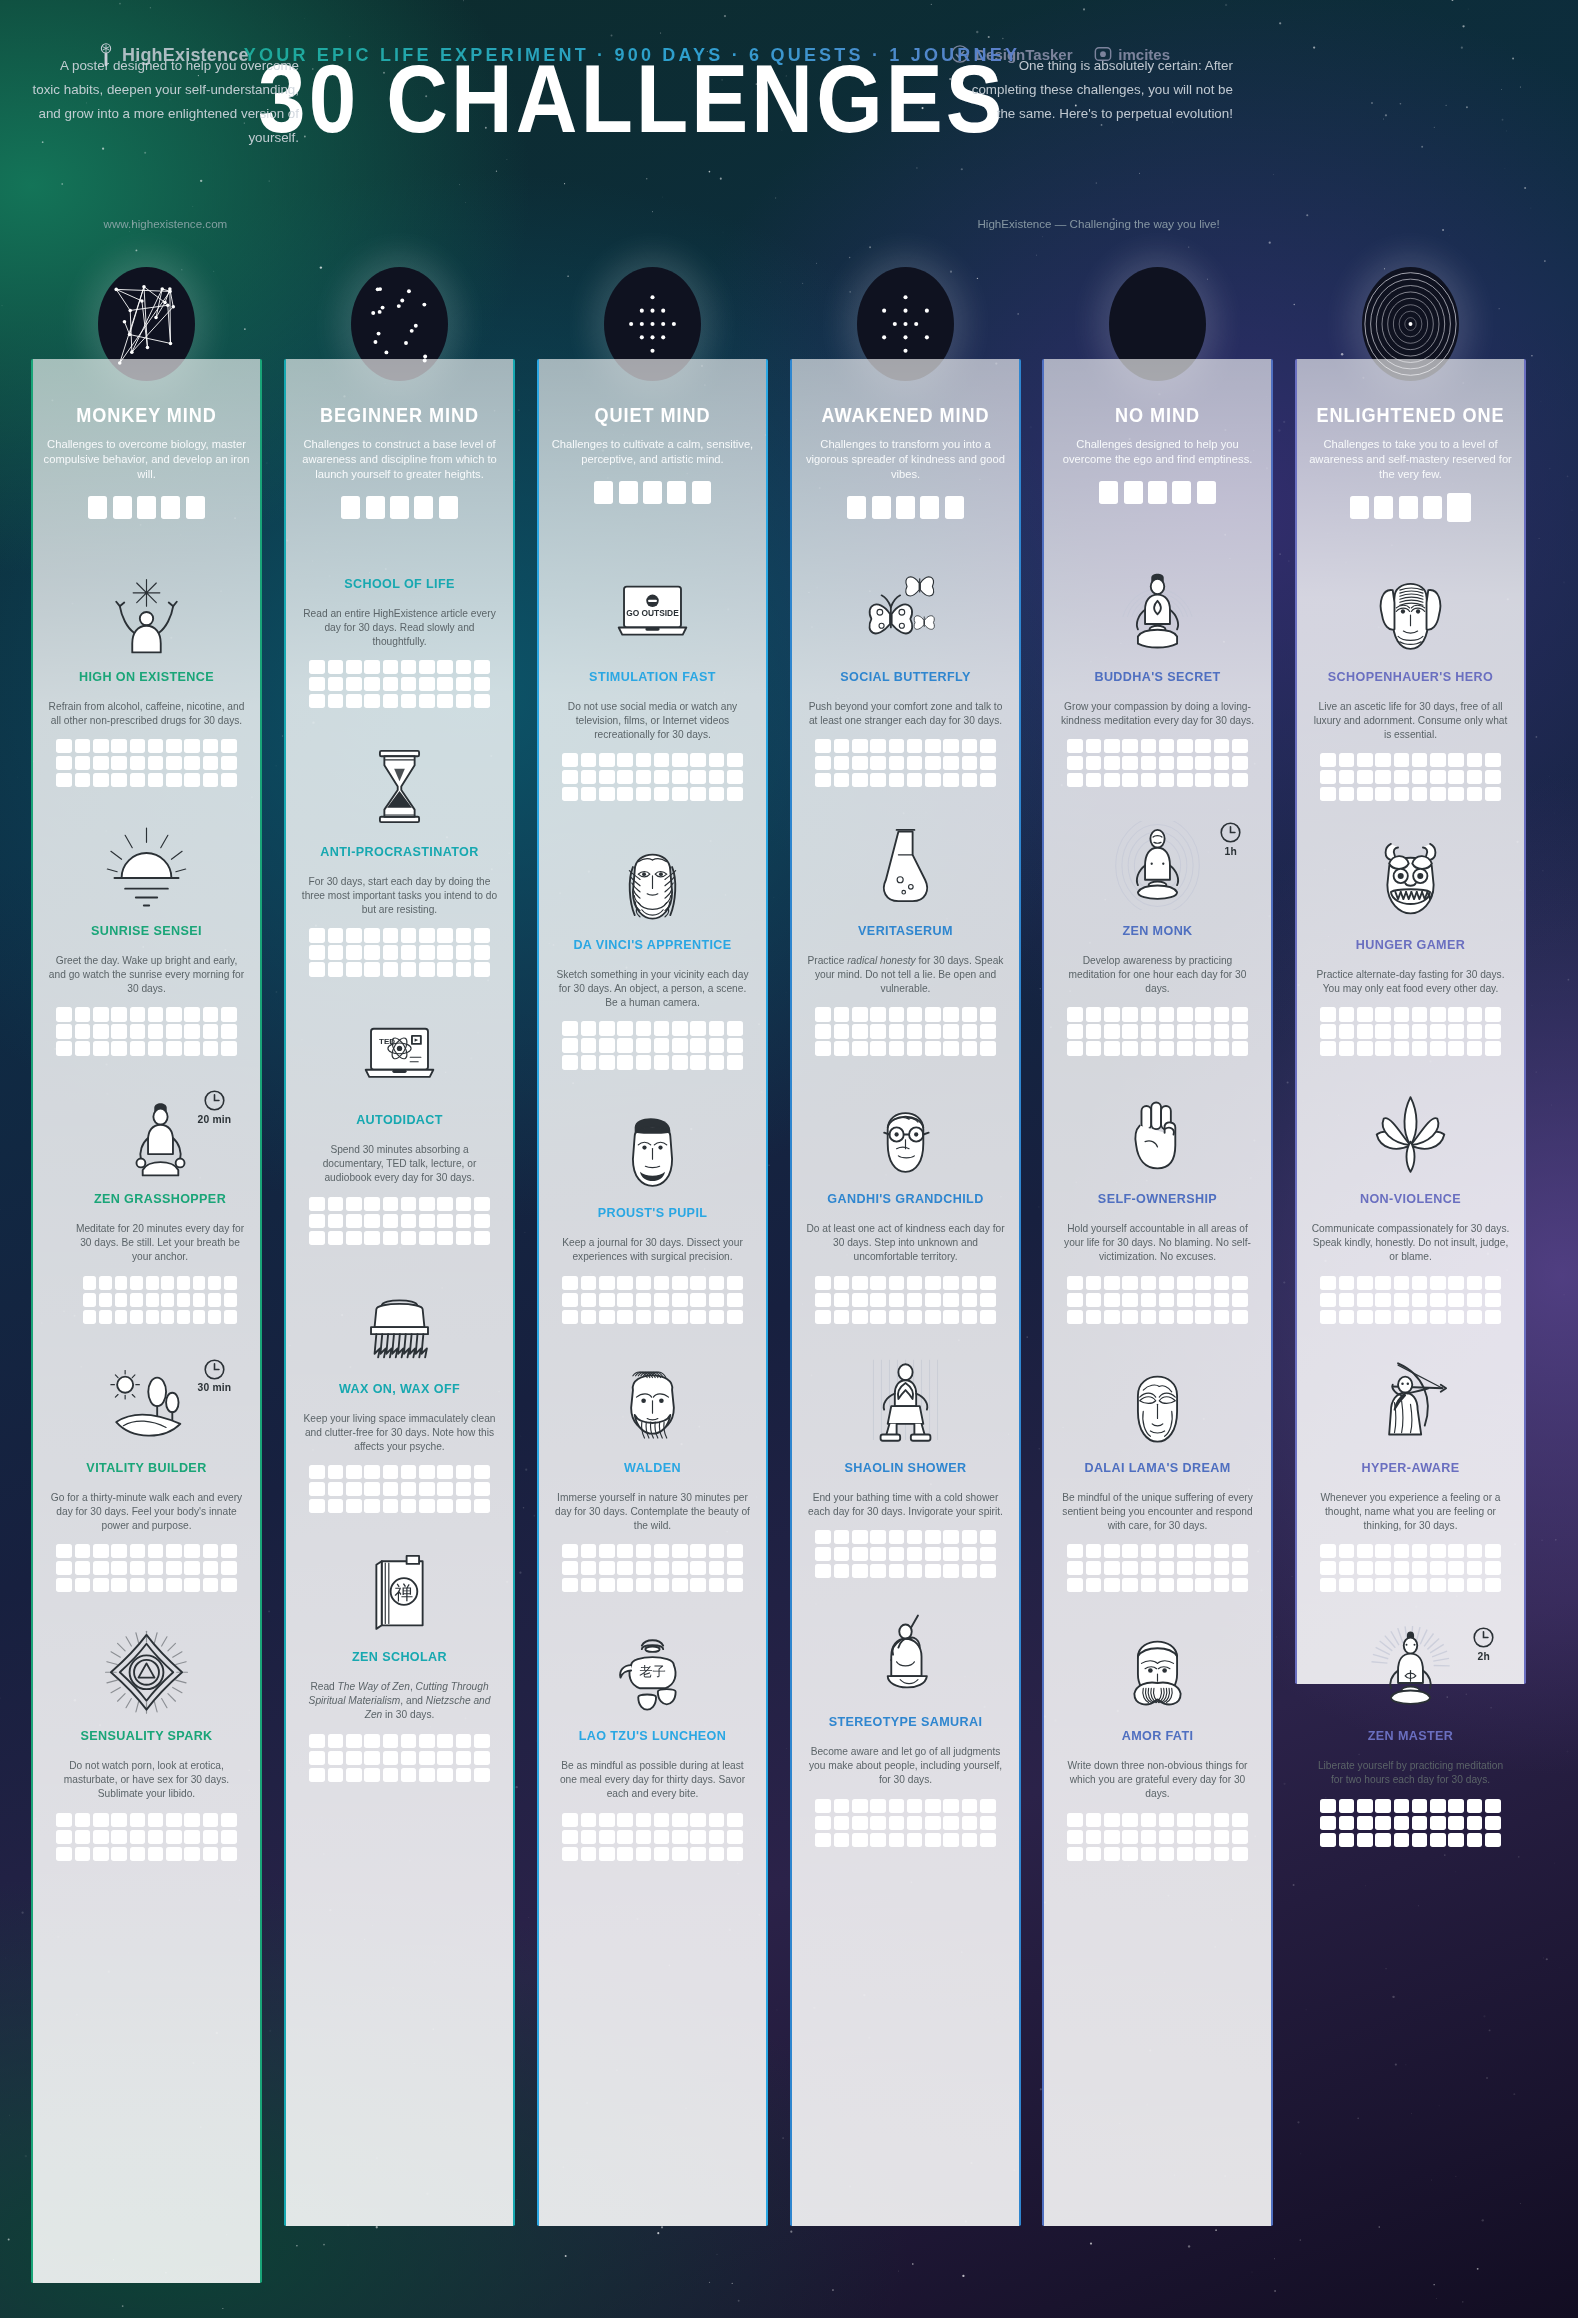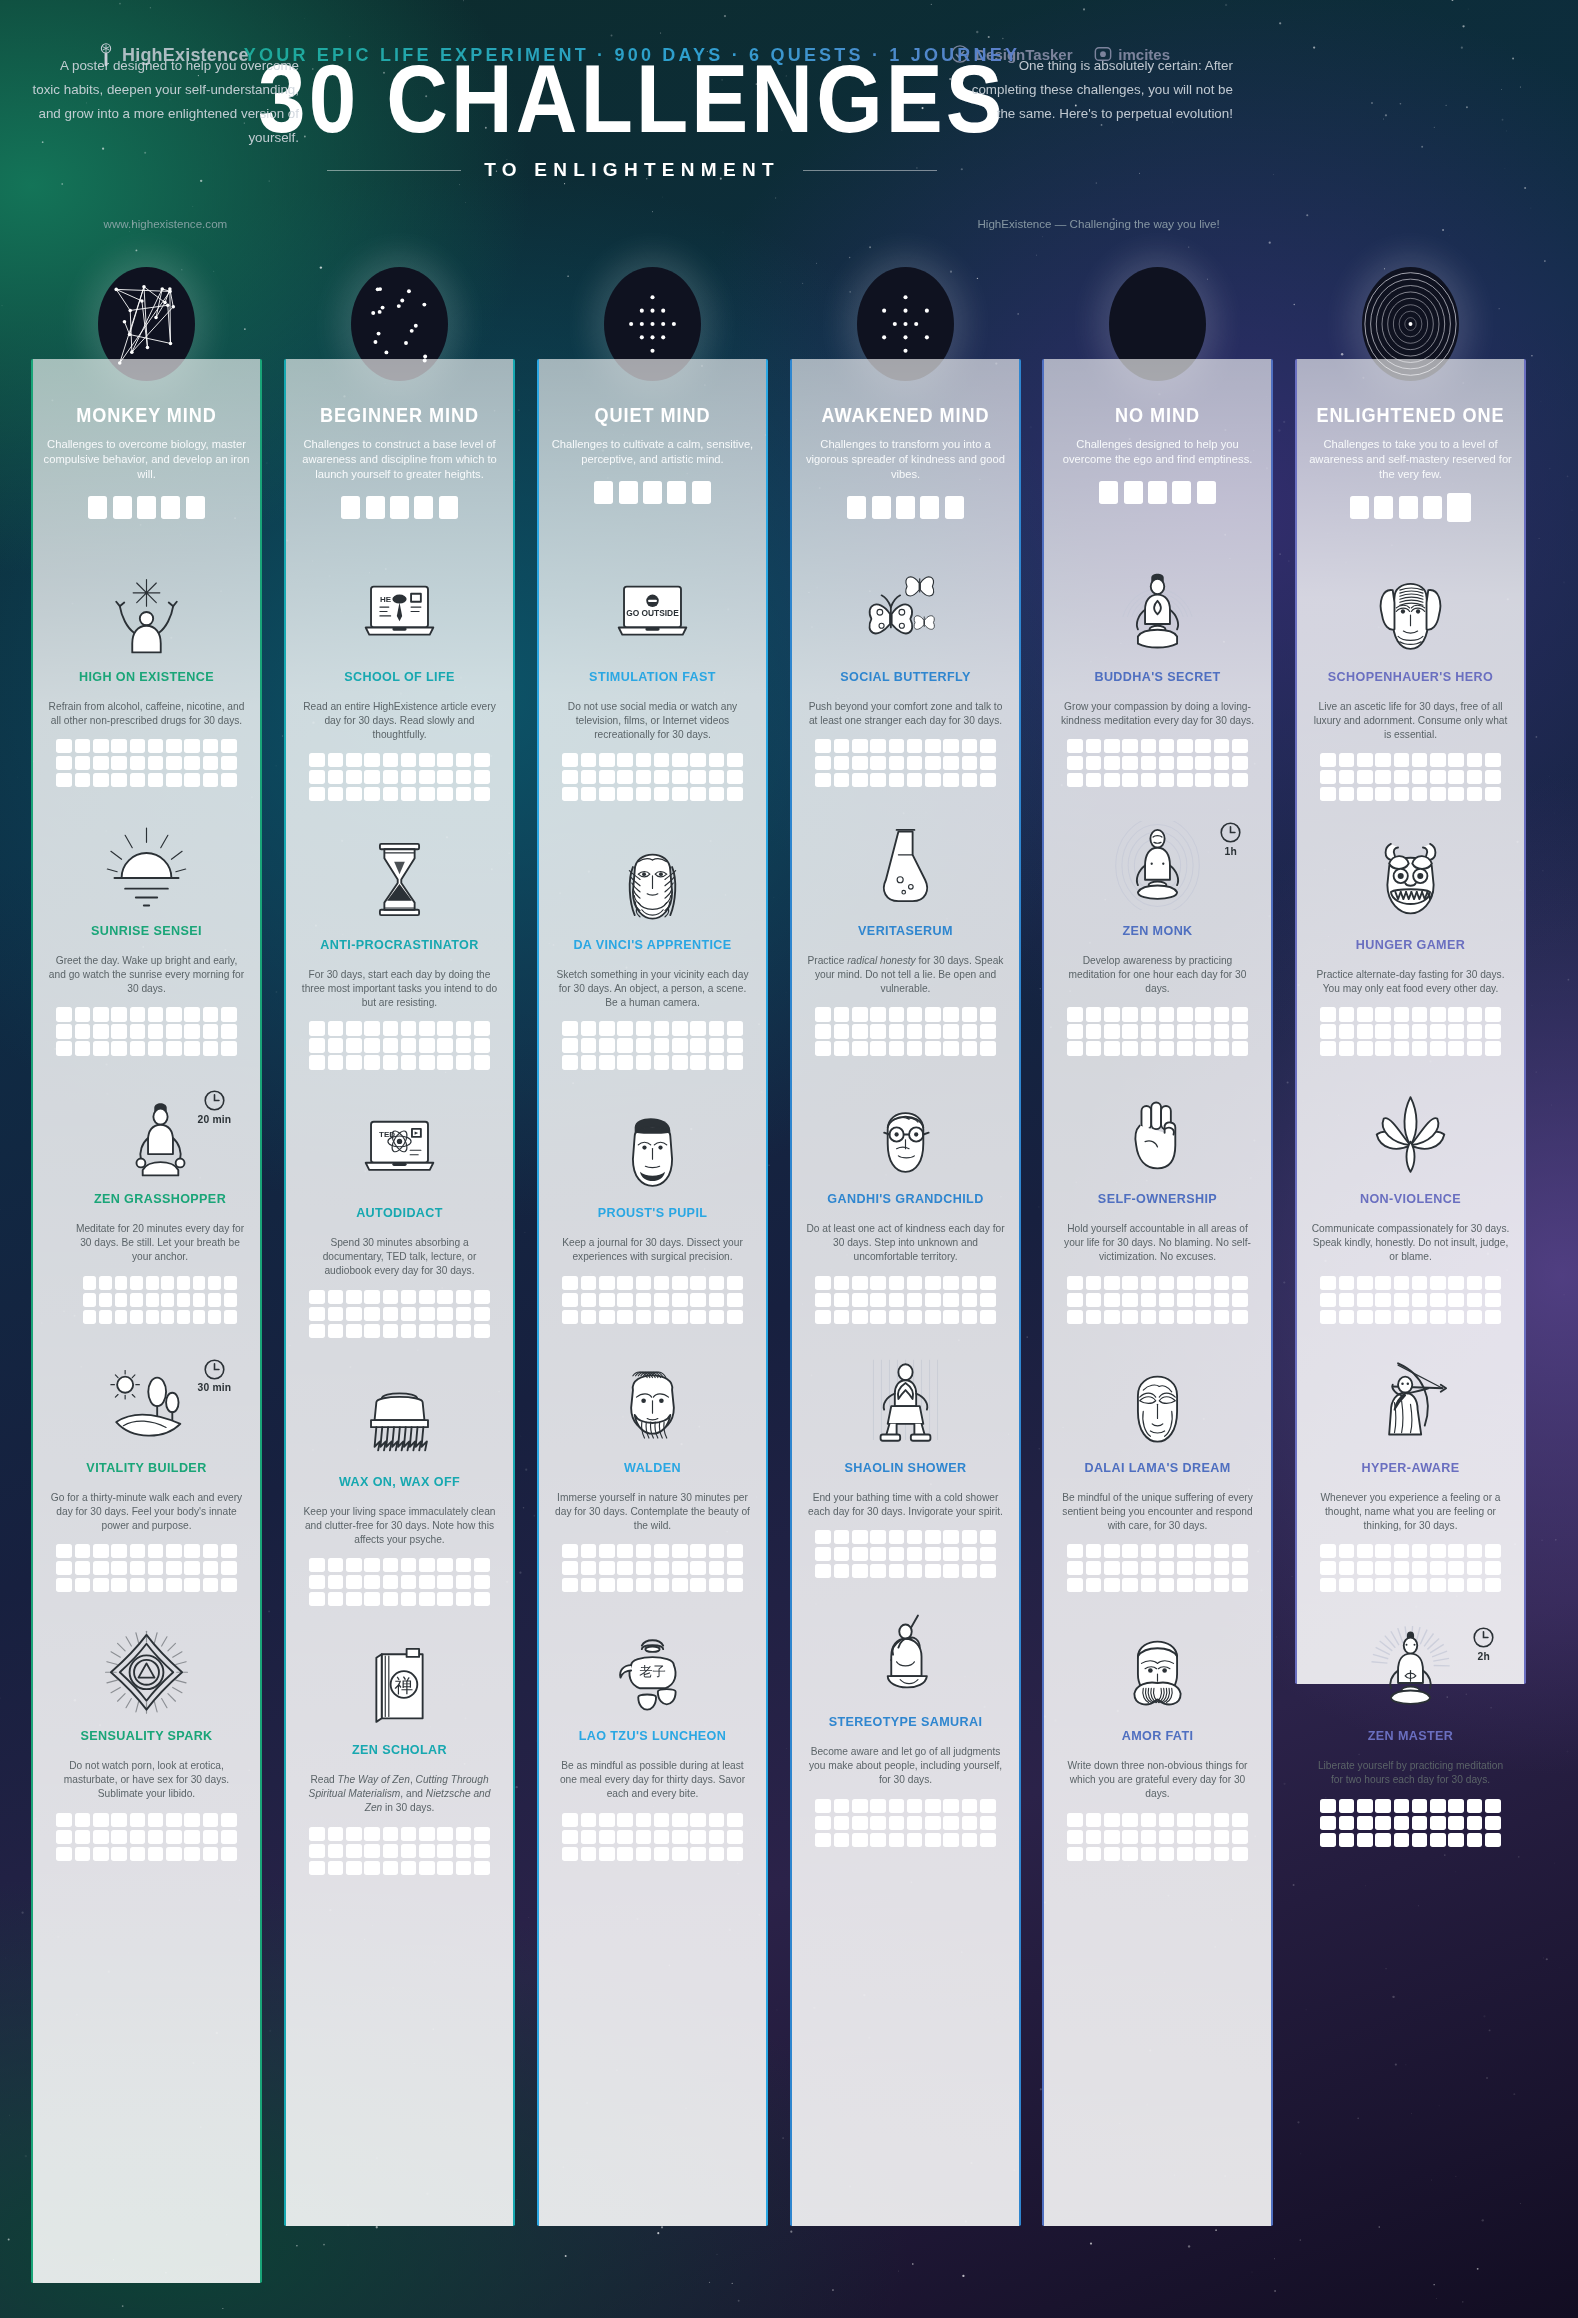--- a/index.html
+++ b/index.html
@@ -1021,25 +1021,20 @@
         <svg class="glyph" viewBox="0 0 20 20">
           <rect x="1.5" y="3" width="17" height="14" rx="4" fill="none" stroke="#8f93ad" stroke-width="1.6"></rect>
           <circle cx="10" cy="10.2" r="3.2" fill="#8f93ad"></circle>
         </svg>
         <span>imcites</span>
       </div>
     </div>
 
     <div class="kicker">YOUR EPIC LIFE EXPERIMENT  ·  900 DAYS  ·  6 QUESTS  ·  1 JOURNEY</div>
     <div class="maintitle">30 CHALLENGES</div>
-    <div class="subtitle-row">
-      <span class="rule"></span>
-      <span class="subtitle">TO ENLIGHTENMENT</span>
-      <span class="rule"></span>
-    </div>
 
     <div class="side-copy side-left">A poster designed to help you overcome toxic habits, deepen your self-understanding, and grow into a more enlightened version of yourself.</div>
     <div class="side-copy side-right">One thing is absolutely certain: After completing these challenges, you will not be the same. Here's to perpetual evolution!</div>
     <div class="side-foot foot-left">www.highexistence.com</div>
     <div class="side-foot foot-right">HighExistence — Challenging the way you live!</div>
   </div>
 
   <div class="cols" id="cols">
       <div class="col" style="left: 31px;">
         <div class="badge-wrap">
@@ -1430,43 +1425,20 @@
         <div class="pips">
           <span class="pip"></span>
           <span class="pip"></span>
           <span class="pip"></span>
           <span class="pip"></span>
           <span class="pip"></span>
         </div>
         <div class="panel" style="height: 1867px; border-left: 2.7px solid rgb(23, 168, 176); border-right: 2.7px solid rgb(23, 168, 176);">
           <div class="panel-inner">
             <div class="card" style="margin-bottom: 30px;">
-              <div class="card-art">
-                <svg class="icon" viewBox="0 0 100 100" width="89" height="89">
-                  <g>
-                    <rect x="18" y="22" width="64" height="46" rx="3" stroke="#2b3136" fill="#fff" stroke-width="2.1" stroke-linejoin="round" stroke-linecap="round"></rect>
-                    <rect x="24" y="28" width="52" height="34" fill="#fff" stroke="none"></rect>
-    <text x="28" y="39" font-family="Liberation Sans, sans-serif" font-size="9" font-weight="bold" fill="#2b3136">HE</text>
-    <rect x="63" y="30" width="11" height="9" stroke="#2b3136" fill="none" stroke-width="2.1" stroke-linecap="round" stroke-linejoin="round"></rect>
-    <g stroke="#2b3136" fill="none" stroke-width="1.3" stroke-linecap="round">
-                      <path d="M28 45 H38"></path>
-                      <path d="M28 50 H36"></path>
-                      <path d="M28 55 H40"></path>
-                      <path d="M63 45 H74"></path>
-                      <path d="M63 50 H72"></path>
-                    </g>
-    <g fill="#2b3136">
-                      <ellipse cx="50" cy="36" rx="8" ry="5"></ellipse>
-                      <path d="M50 40 L47 55 L50 61 L53 55 Z"></path>
-                    </g>
-    <path d="M12 68 H88 L84 76 H16 Z" stroke="#2b3136" fill="#fff" stroke-width="2.1" stroke-linejoin="round" stroke-linecap="round"></path>
-                    <rect x="42" y="68" width="16" height="3.6" rx="1.8" fill="#2b3136"></rect>
-                  </g>
-                </svg>
-              </div>
               <div class="card-title" style="color: rgb(23, 168, 176);">SCHOOL OF LIFE</div>
               <div class="card-desc">Read an entire HighExistence article every day for 30 days. Read slowly and thoughtfully.</div>
               <div class="grid30">
                 <div class="box"></div>
                 <div class="box"></div>
                 <div class="box"></div>
                 <div class="box"></div>
                 <div class="box"></div>
                 <div class="box"></div>
                 <div class="box"></div>

